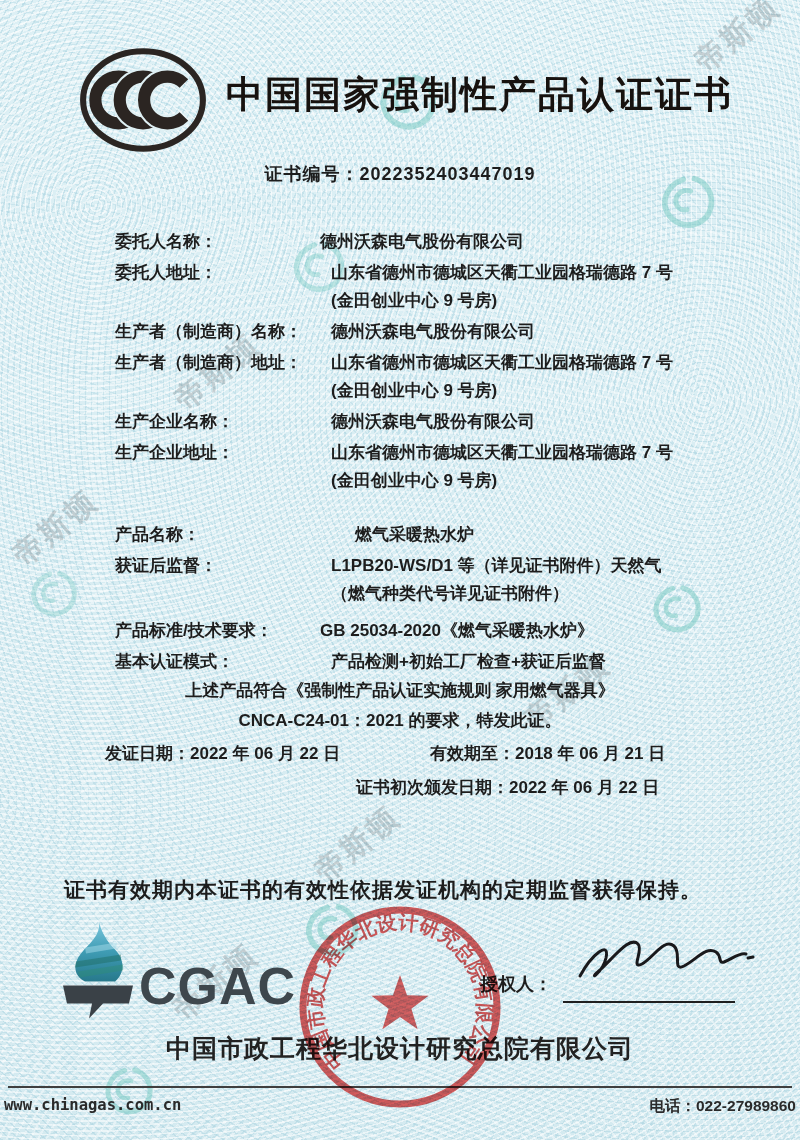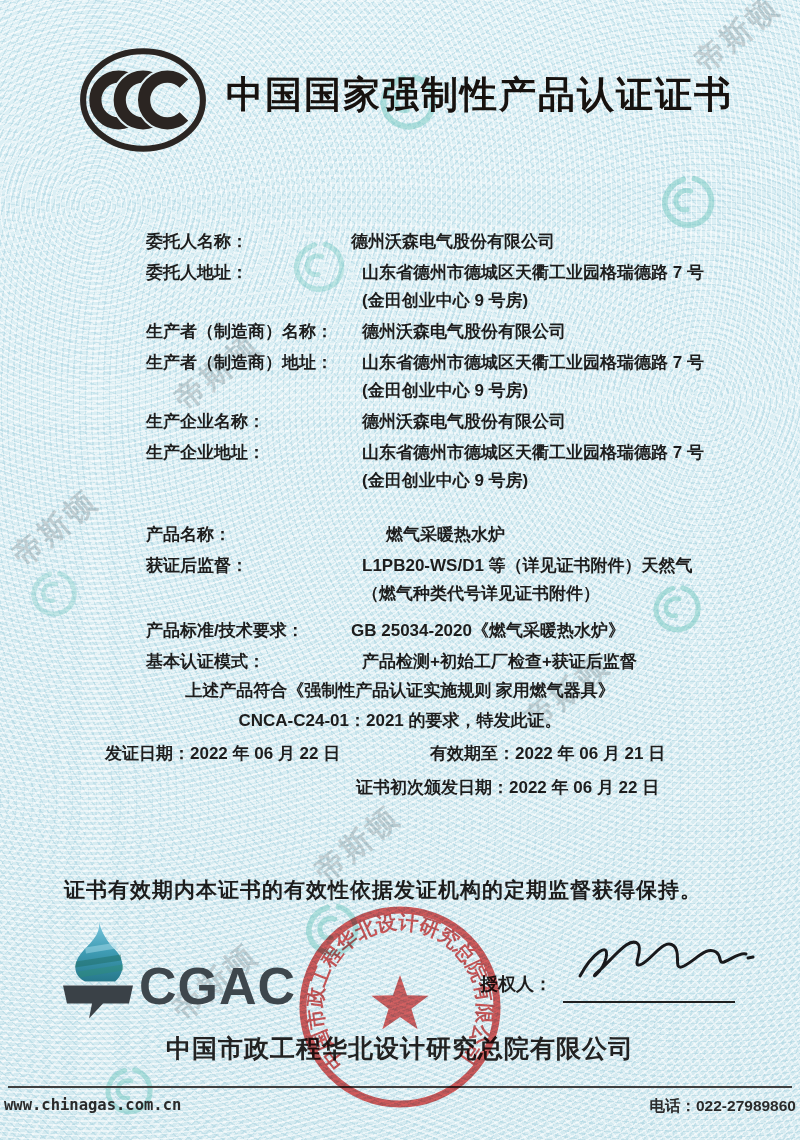--- a/index.html
+++ b/index.html
@@ -28,21 +28,21 @@
   .s6{left:100px;top:1062px;width:56px;height:56px;}
   .s7{left:288px;top:236px;width:60px;height:60px;color:rgba(113,199,192,0.4);}
   
   .ccc-logo{position:absolute;left:76px;top:44px;width:134px;height:112px;z-index:2;}
   .title{position:absolute;left:226px;top:70px;z-index:2;font-size:37px;font-weight:900;
          letter-spacing:2px;color:#17120f;white-space:nowrap;}
   .cert-no{position:absolute;left:0;top:162px;width:100%;text-align:center;z-index:2;
            font-size:18px;font-weight:700;letter-spacing:1px;}
   
   .fields{position:absolute;left:115px;top:228px;width:630px;z-index:2;font-size:17px;}
-  .frow{display:flex;margin-left:31px;}
+  .frow{display:flex;}
   .frow .flabel{flex:none;width:205px;font-weight:700;line-height:28px;}
   .frow .fvals{font-weight:600;}
   .frow .fvals div{line-height:28px;}
   .mt-sm{margin-top:3px;gap:11px;} .mt-md{margin-top:9px;} .mt-lg{margin-top:26px;gap:35px;}
   
   .statement{position:absolute;left:0;top:676px;width:100%;text-align:center;z-index:2;
              font-size:17px;font-weight:700;line-height:30px;}
   .date{position:absolute;z-index:2;font-size:17px;font-weight:700;white-space:nowrap;}
   .date-issue{left:105px;top:742px;} .date-valid{left:430px;top:742px;} .date-first{left:356px;top:776px;}
   .validity-note{position:absolute;left:64px;top:876px;z-index:2;font-size:21px;
@@ -109,20 +109,23 @@
     <ellipse cx="66" cy="55" rx="59" ry="48" fill="none" stroke="#2b2522" stroke-width="6"></ellipse>
     <path d="M58.3,38.7 A 23 23 0 1 0 58.3,71.3" fill="none" stroke="#2b2522" stroke-width="12"></path>
     <path d="M82.3,38.7 A 23 23 0 1 0 82.3,71.3" fill="none" stroke="#dff0f4" stroke-width="16"></path>
     <path d="M82.3,38.7 A 23 23 0 1 0 82.3,71.3" fill="none" stroke="#2b2522" stroke-width="12"></path>
     <path d="M106.3,38.7 A 23 23 0 1 0 106.3,71.3" fill="none" stroke="#dff0f4" stroke-width="16"></path>
     <path d="M106.3,38.7 A 23 23 0 1 0 106.3,71.3" fill="none" stroke="#2b2522" stroke-width="12"></path>
   </svg>
 
   <div class="title">中国国家强制性产品认证证书</div>
 
+  <div class="cert-no">
+    <span>证书编号：</span><span>2022352403447019</span>
+  </div>
 
   <div class="fields">
     <div class="frow">
       <div class="flabel">委托人名称：</div>
       <div class="fvals">
           <div>德州沃森电气股份有限公司</div>
         </div>
     </div>
     <div class="frow mt-sm">
       <div class="flabel">委托人地址：</div>
@@ -183,21 +186,21 @@
         </div>
     </div>
   </div>
 
   <div class="statement">
     <div>上述产品符合《强制性产品认证实施规则 家用燃气器具》</div>
     <div>CNCA-C24-01：2021 的要求，特发此证。</div>
   </div>
 
   <div class="date date-issue">发证日期：2022 年 06 月 22 日</div>
-  <div class="date date-valid">有效期至：2022 年 06 月 21 日</div>
+  <div class="date date-valid">有效期至：2018 年 06 月 21 日</div>
   <div class="date date-first">证书初次颁发日期：2022 年 06 月 22 日</div>
 
   <div class="validity-note">证书有效期内本证书的有效性依据发证机构的定期监督获得保持。</div>
 
   <svg class="cgac" viewBox="0 0 250 115">
     <defs>
       <linearGradient id="fg" x1="0" y1="0" x2="0" y2="1">
         <stop offset="0" stop-color="#7cc7de"></stop>
         <stop offset="0.5" stop-color="#3f9cb4"></stop>
         <stop offset="1" stop-color="#27798c"></stop>

